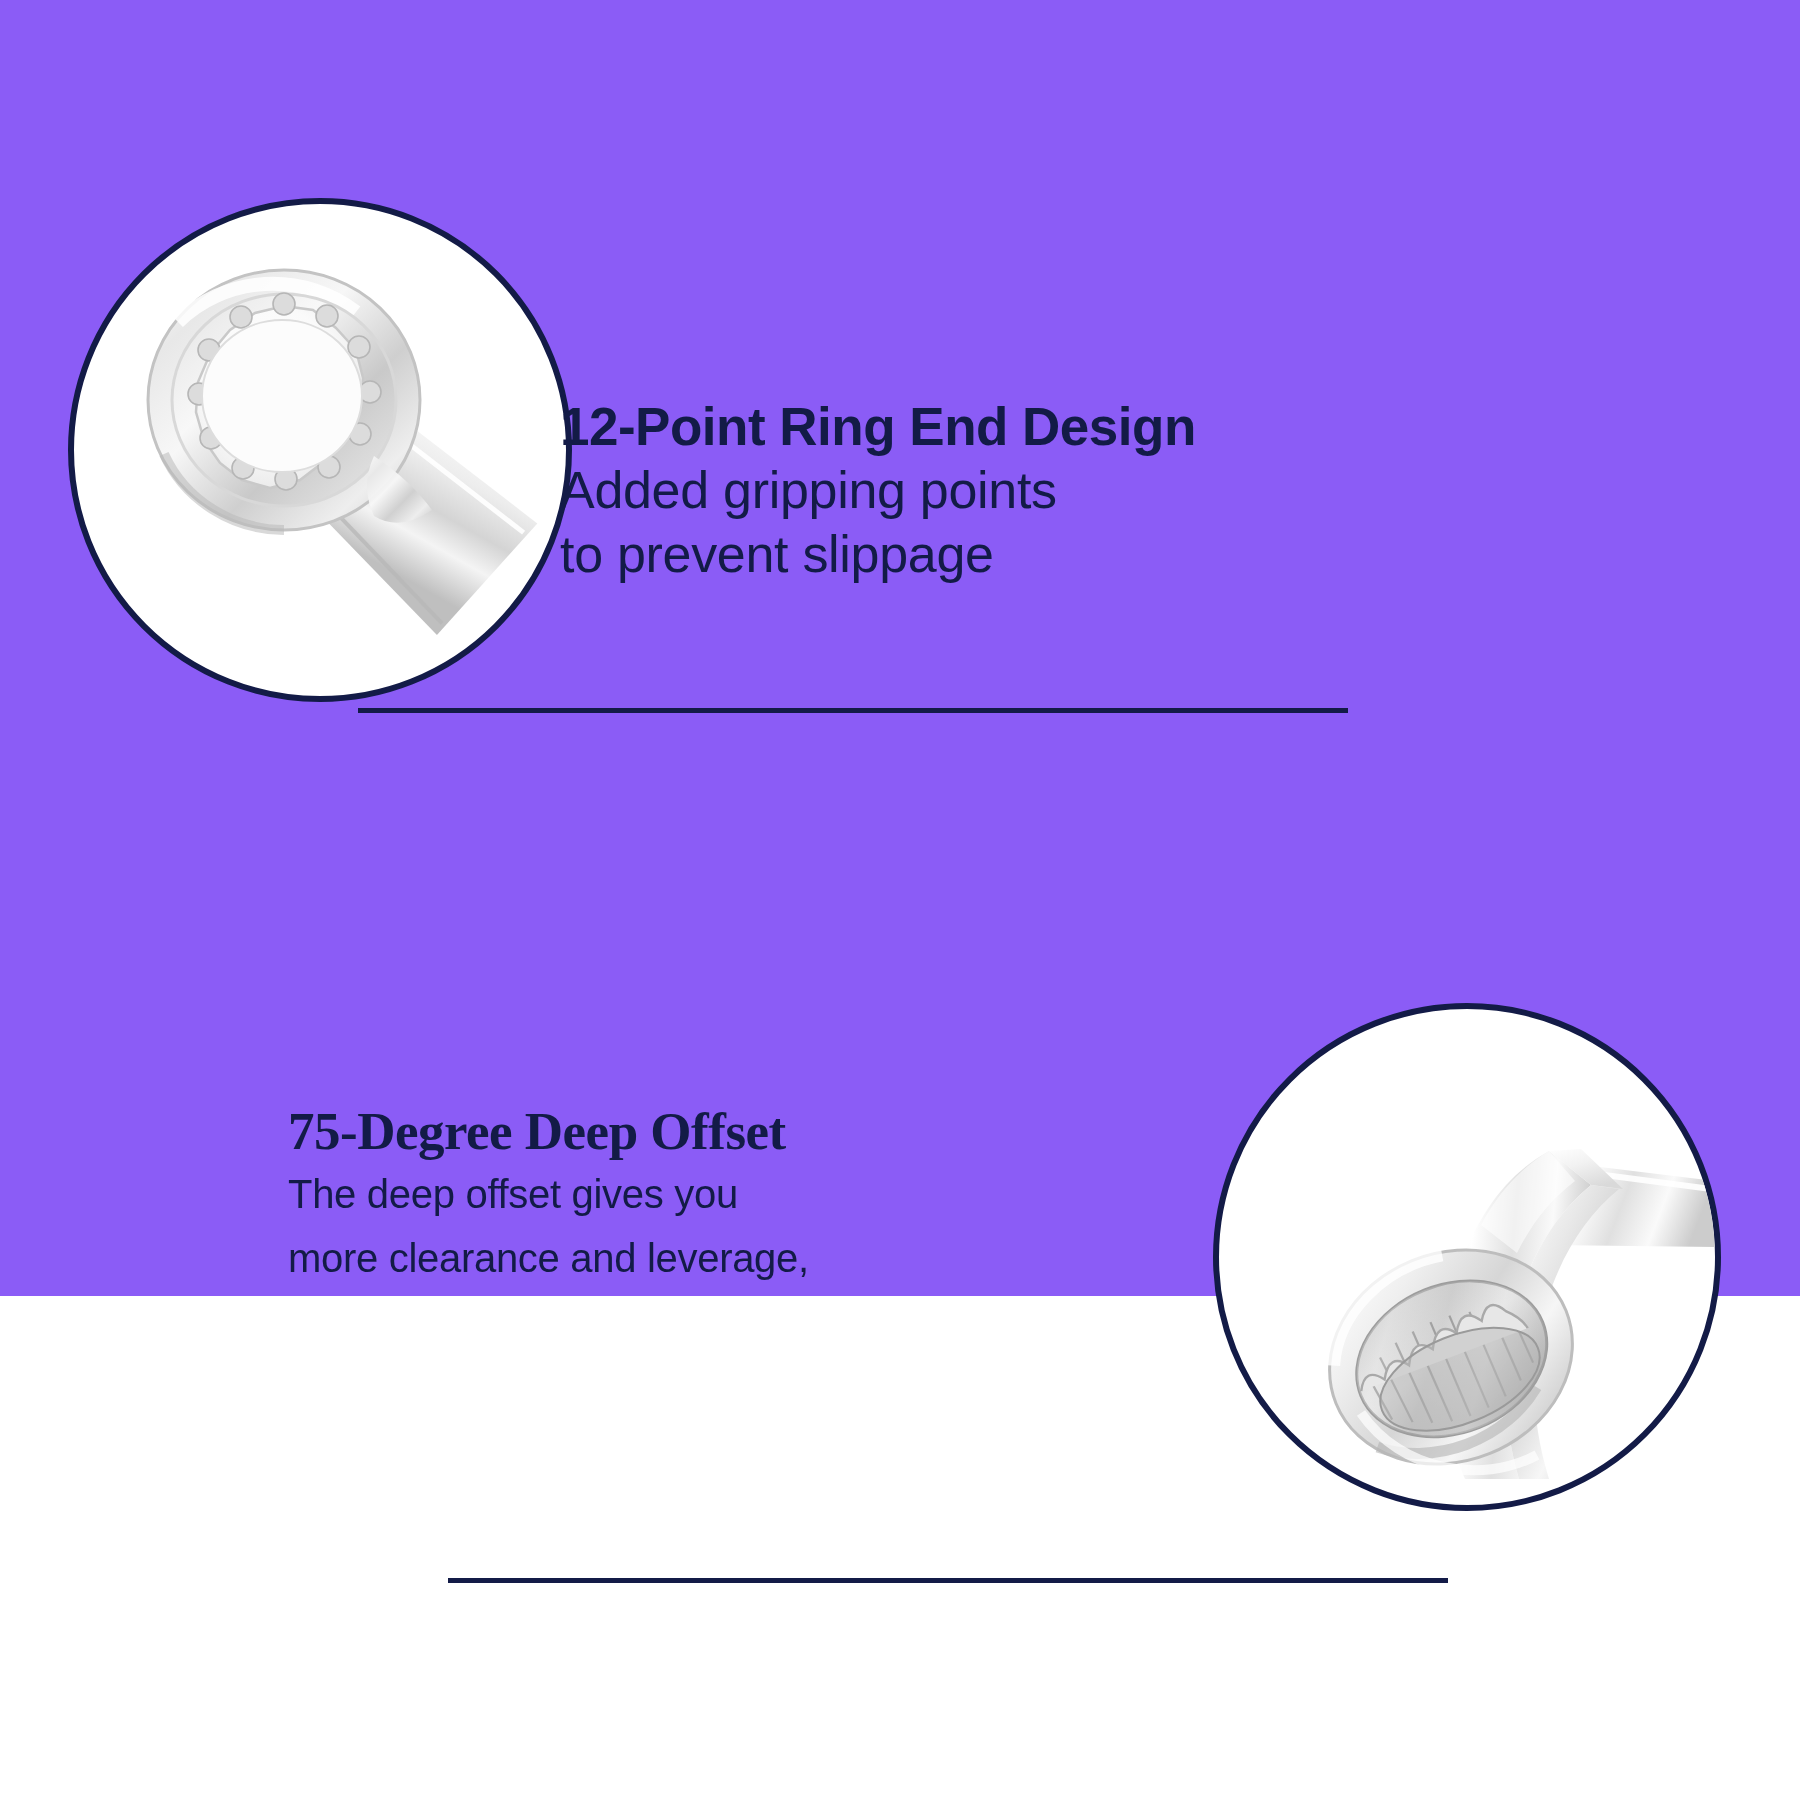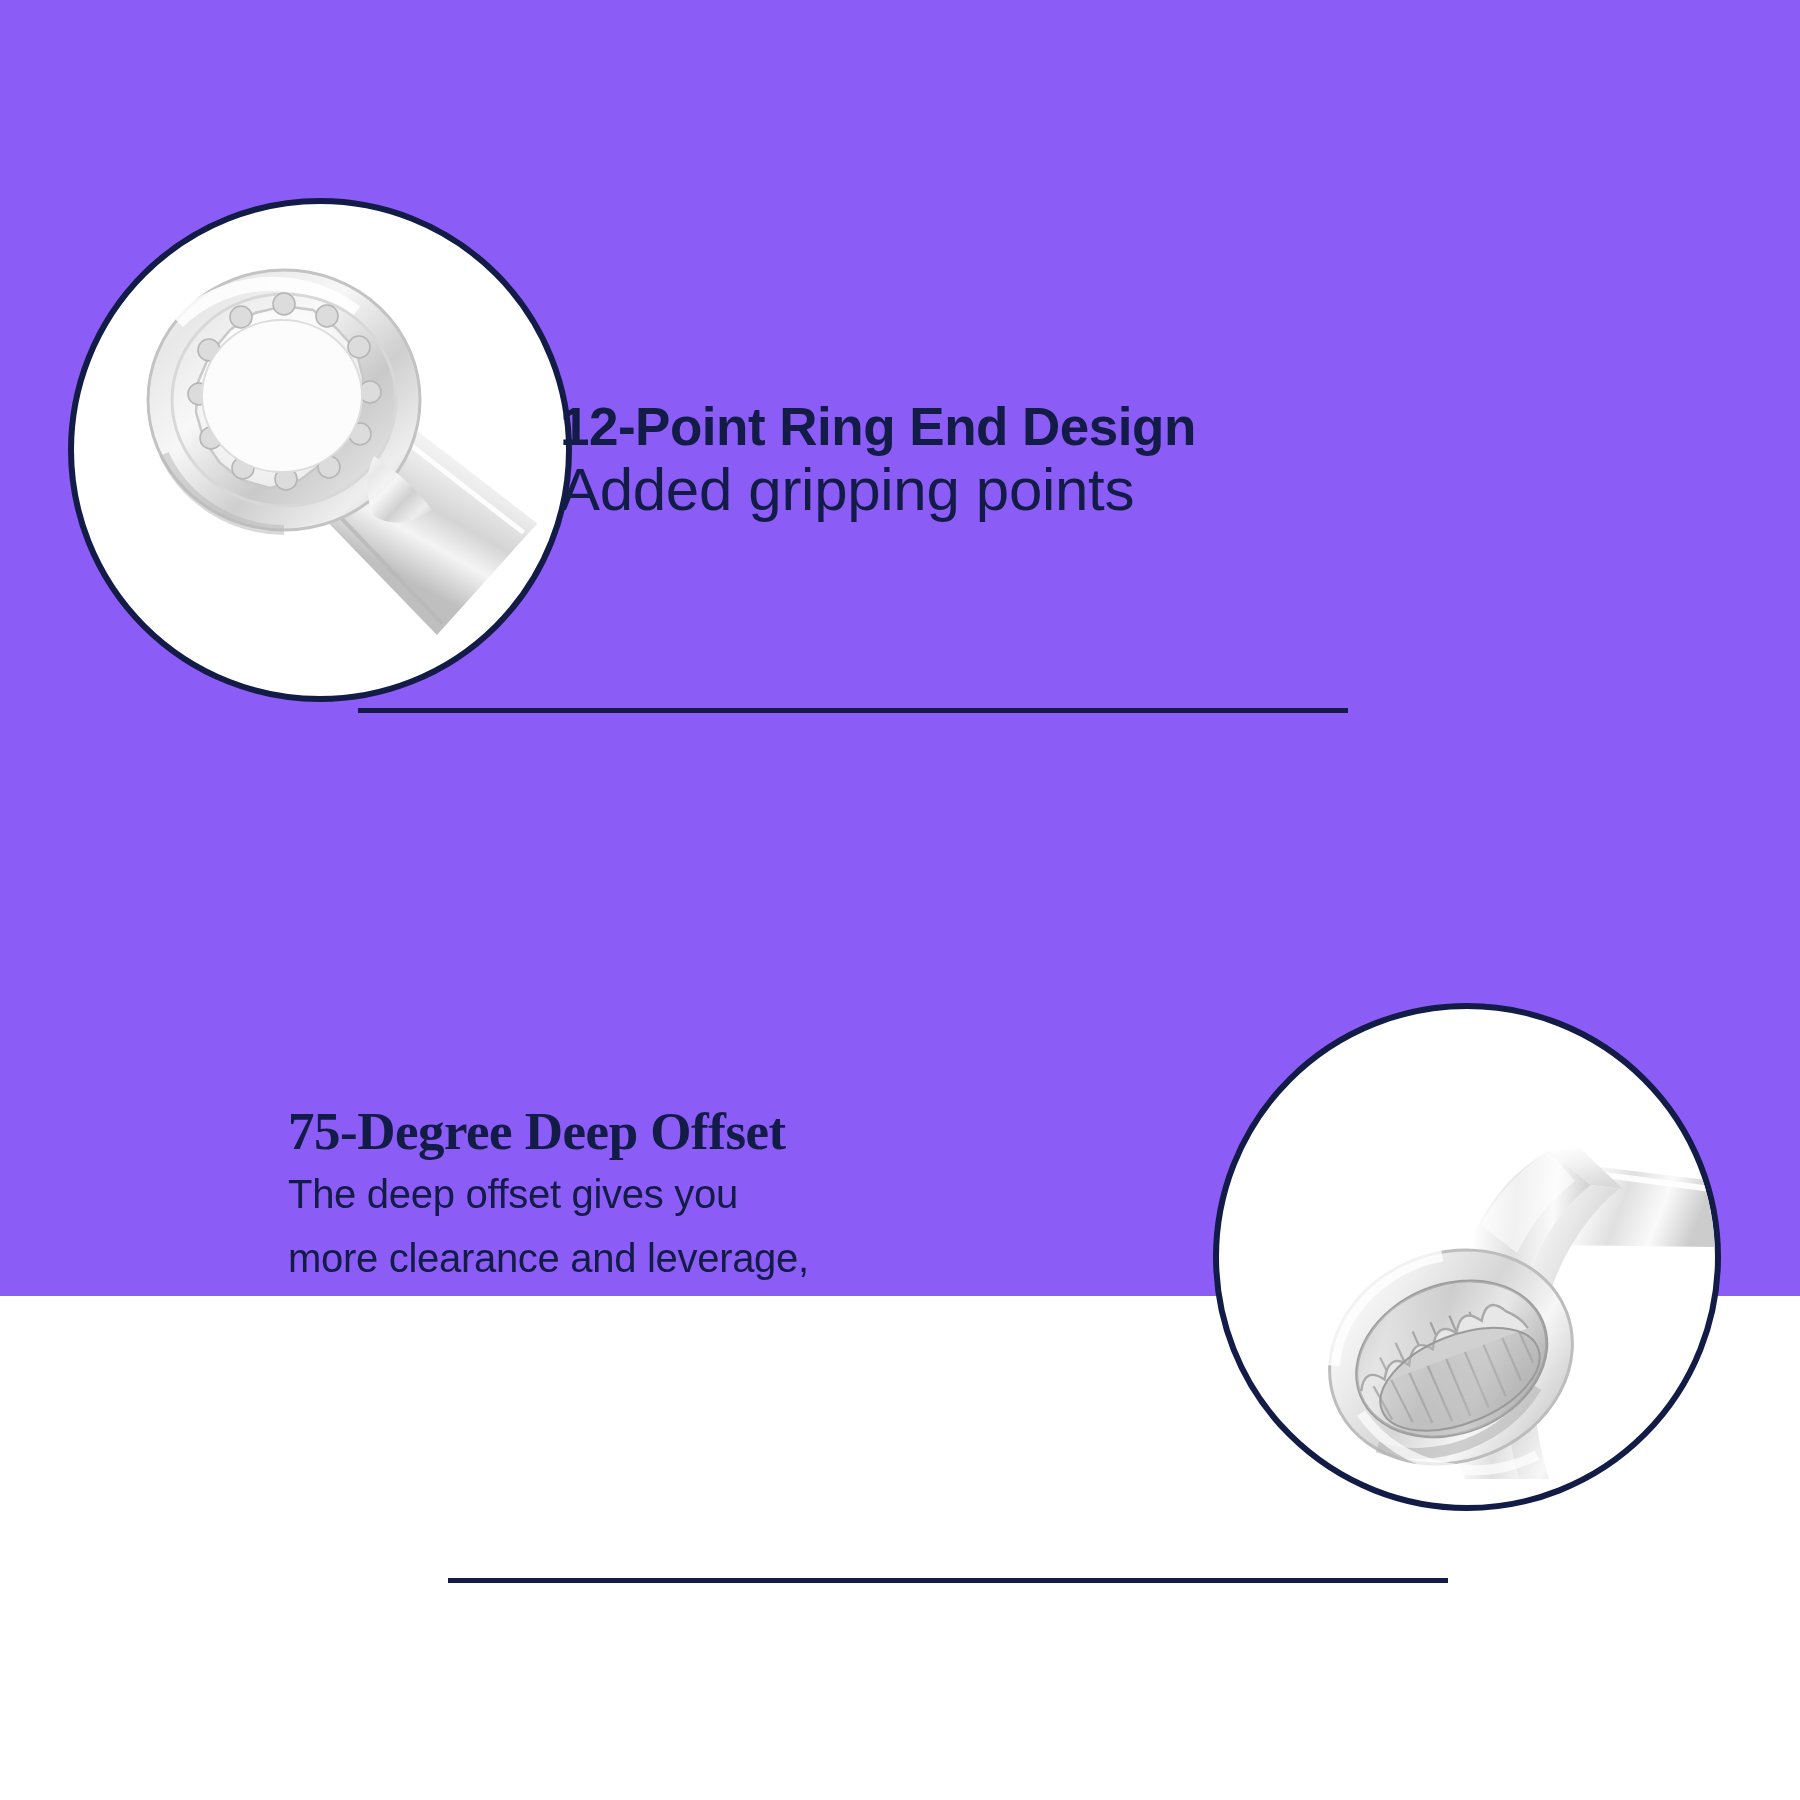--- a/index.html
+++ b/index.html
@@ -54,21 +54,21 @@
     white-space: nowrap;
   }
   #text-top .feature-title    { font-size: 53px; line-height: 62px; }
   #text-bottom .feature-title { font-size: 53px; line-height: 62px; font-family: Liberation Serif, serif; }
 
   .feature-desc {
     font-weight: 400;
     color: #131b47;
     letter-spacing: -0.3px;
   }
-  #text-top .feature-desc    { font-size: 60px; line-height: 64px; }
+  #text-top .feature-desc    { font-size: 52px; line-height: 64px; }
   #text-bottom .feature-desc { font-size: 40px; line-height: 64px; }
 
   .feature-desc .line { display: block; white-space: nowrap; }
 
   
   .rule {
     position: absolute;
     height: 5px;
     background: #131b47;
   }
@@ -161,20 +161,21 @@
 
         <path d="M 300 252 Q 336 276 358 306 Q 326 328 300 312 Q 286 282 300 252 Z" fill="url(#chrome1)" opacity="0.95"></path>
       </svg>
     </div>
   </div>
 
   <div class="feature-text" id="text-top">
     <div class="feature-title" style="color: rgb(19, 27, 71);">12-Point Ring End Design</div>
     <div class="feature-desc" style="color: rgb(19, 27, 71);">
       <span class="line">Added gripping points</span>
+      <span class="line">to prevent slippage</span>
     </div>
   </div>
 
   <div class="rule" id="rule-top" style="background: rgb(19, 27, 71);"></div>
 
   <div class="feature-text" id="text-bottom">
     <div class="feature-title" style="color: rgb(19, 27, 71);">75-Degree Deep Offset</div>
     <div class="feature-desc" style="color: rgb(19, 27, 71);">
       <span class="line">The deep offset gives you</span>
       <span class="line">more clearance and leverage,</span>

